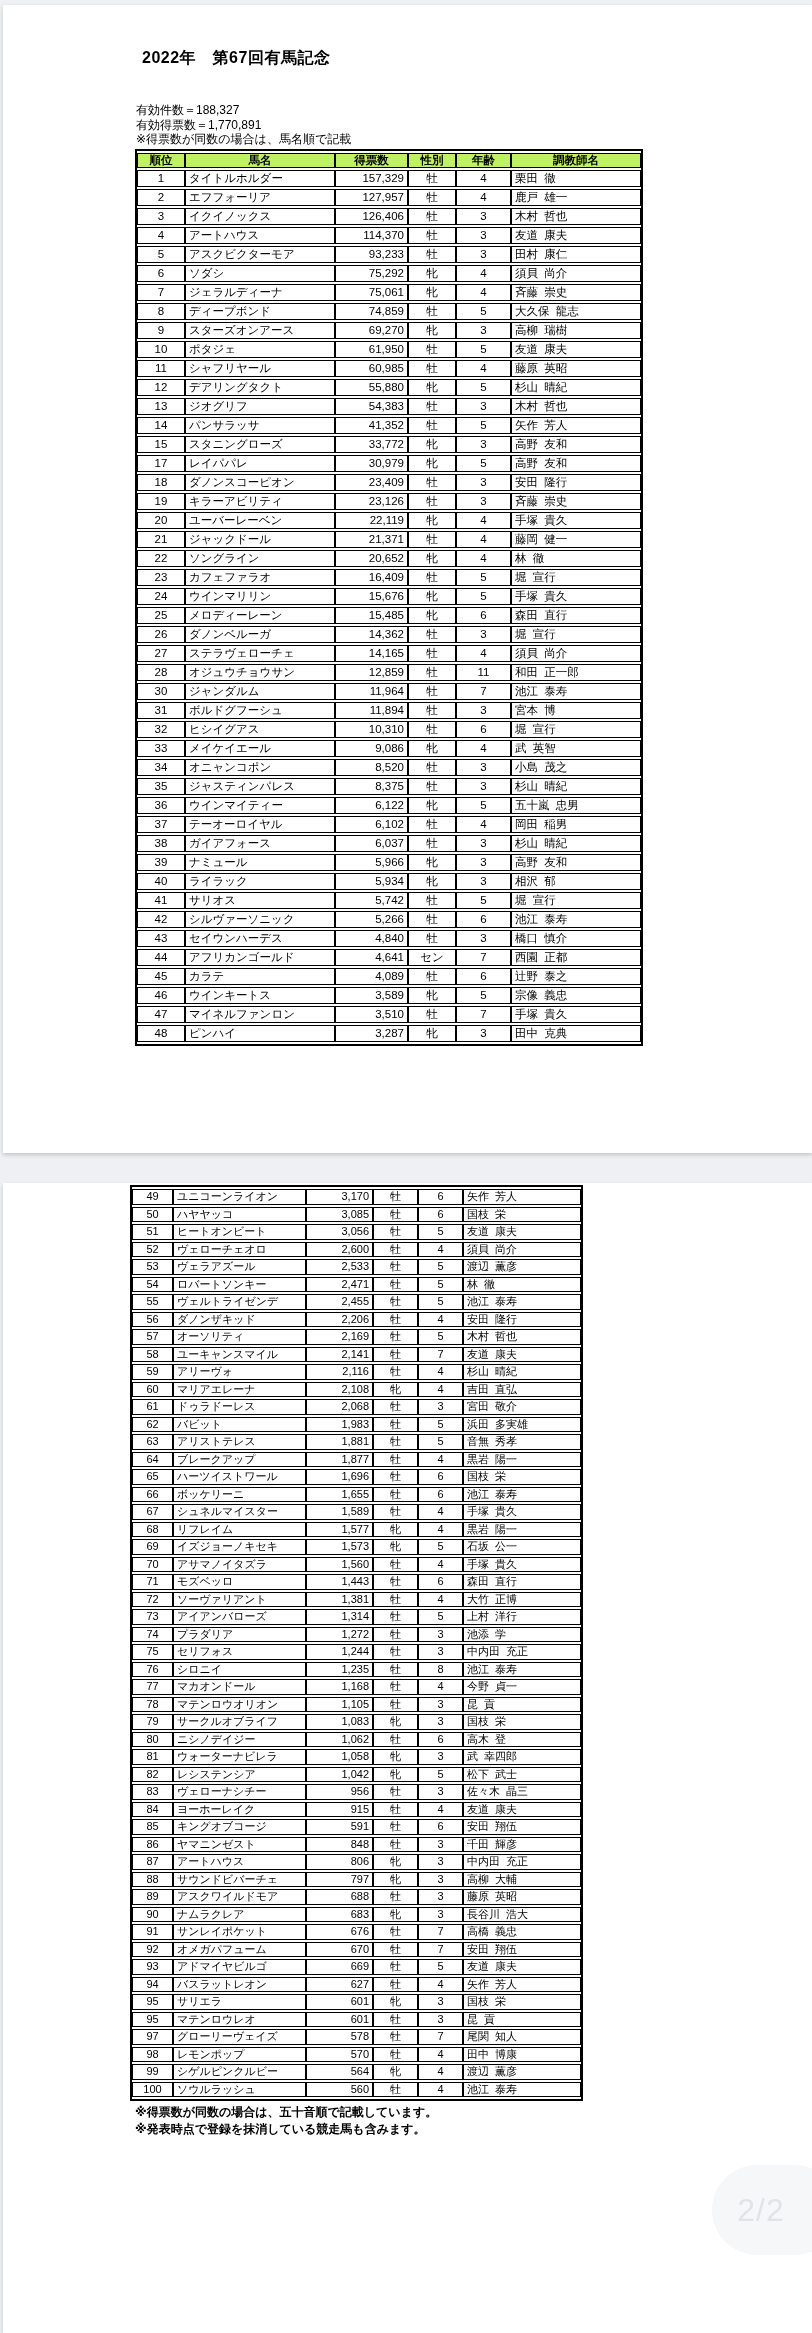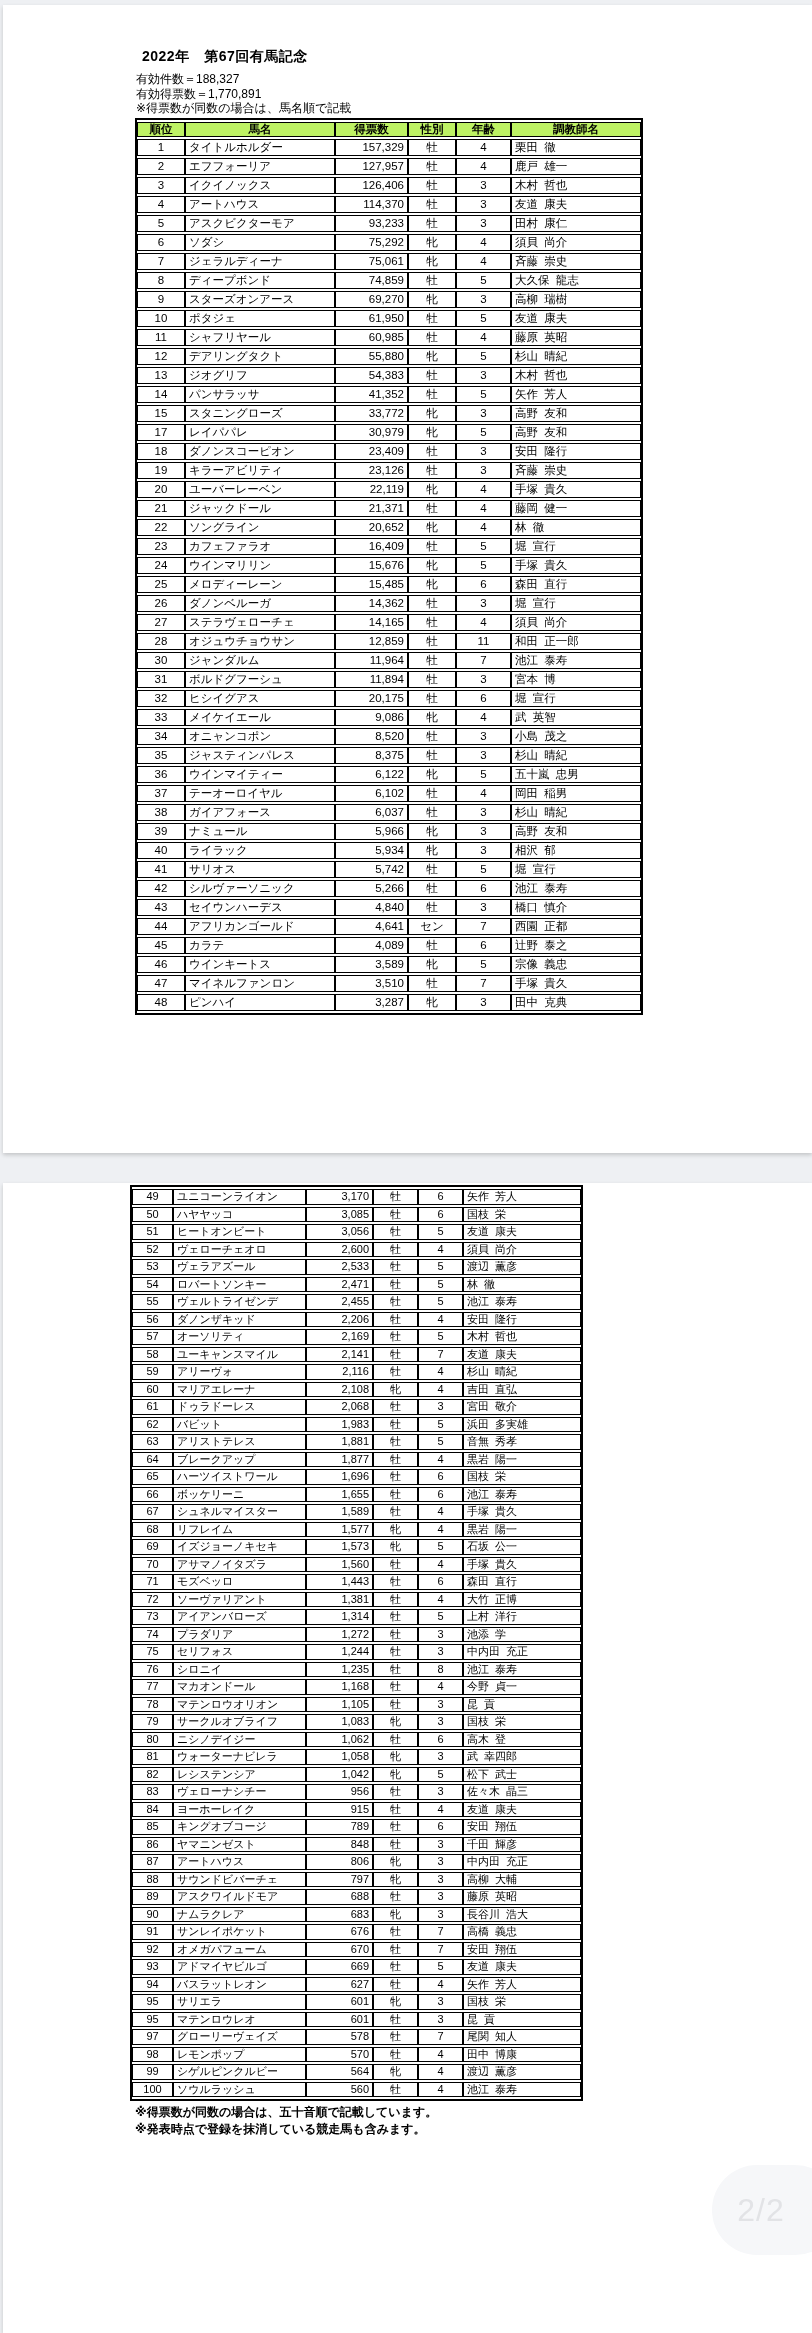--- a/index.html
+++ b/index.html
@@ -12,21 +12,21 @@
   .viewer{padding-top:5px;}
   .page{
     margin-left:3px;width:809px;background:#fff;
     box-shadow:0 2px 4px rgba(0,0,0,.18);
     position:relative;overflow:hidden;box-sizing:border-box;
   }
   .page1{height:1148px;}
   .page-gap{height:30px;}
   .page2{height:1150px;}
   .content1{padding-top:43px;margin-left:132px;}
-  .doc-title{margin:0 0 6px 7px;font-size:14px;font-weight:bold;letter-spacing:.5px;}
+  .doc-title{margin:0 0 34px 7px;font-size:16px;font-weight:bold;letter-spacing:.5px;}
   .info-line{margin-left:1px;font-size:12px;line-height:14.5px;font-weight:normal;}
   table.rank{
     border-collapse:separate;border-spacing:0 2px;
     border:2px solid #000;background:#fff;margin-top:2px;
     table-layout:fixed;
   }
   table.rank th,table.rank td{
     border:1px solid #000;padding:0 3px;box-sizing:border-box;
     overflow:hidden;white-space:nowrap;
   }
@@ -343,21 +343,21 @@
               <td class="c1">ボルドグフーシュ</td>
               <td class="c2">11,894</td>
               <td class="c3">牡</td>
               <td class="c4">3</td>
               <td class="c5">宮本 博</td>
             </tr>
 
             <tr>
               <td class="c0">32</td>
               <td class="c1">ヒシイグアス</td>
-              <td class="c2">20,175</td>
+              <td class="c2">10,310</td>
               <td class="c3">牡</td>
               <td class="c4">6</td>
               <td class="c5">堀 宣行</td>
             </tr>
 
             <tr>
               <td class="c0">33</td>
               <td class="c1">メイケイエール</td>
               <td class="c2">9,086</td>
               <td class="c3">牝</td>
@@ -830,21 +830,21 @@
             <td class="c1">ヨーホーレイク</td>
             <td class="c2">915</td>
             <td class="c3">牡</td>
             <td class="c4">4</td>
             <td class="c5">友道 康夫</td>
           </tr>
 
           <tr>
             <td class="c0">85</td>
             <td class="c1">キングオブコージ</td>
-            <td class="c2">789</td>
+            <td class="c2">591</td>
             <td class="c3">牡</td>
             <td class="c4">6</td>
             <td class="c5">安田 翔伍</td>
           </tr>
 
           <tr>
             <td class="c0">86</td>
             <td class="c1">ヤマニンゼスト</td>
             <td class="c2">848</td>
             <td class="c3">牡</td>

